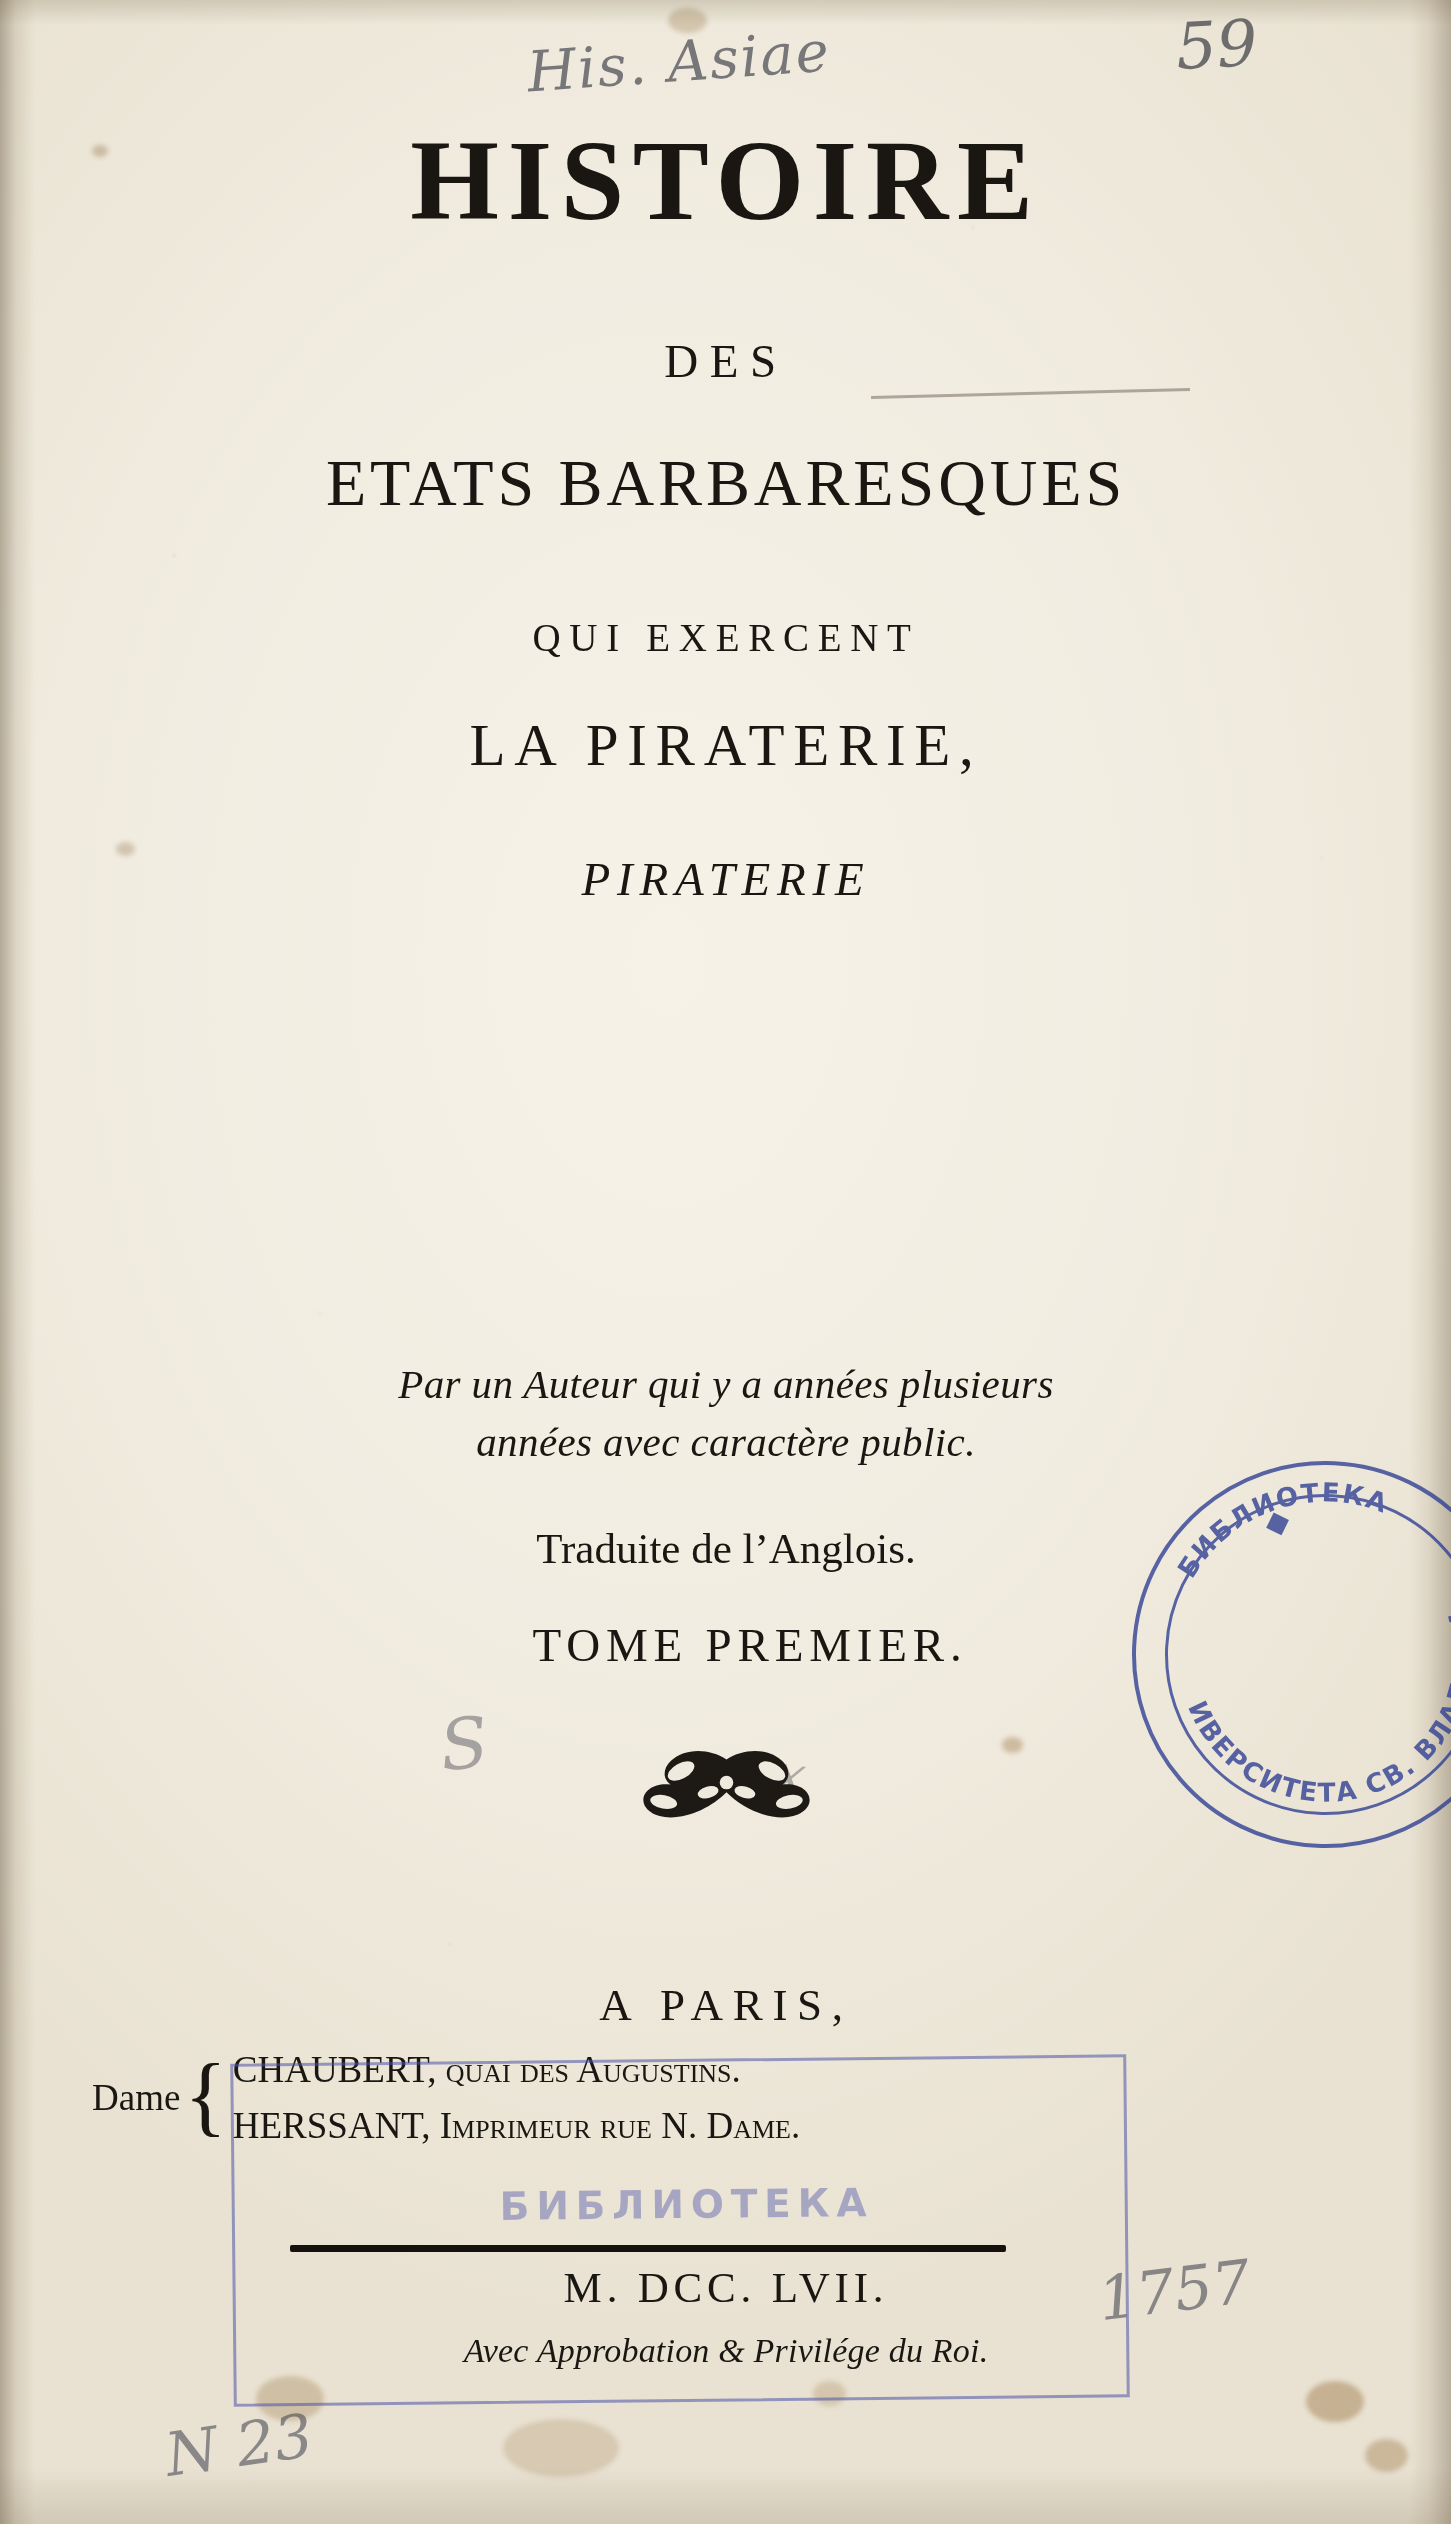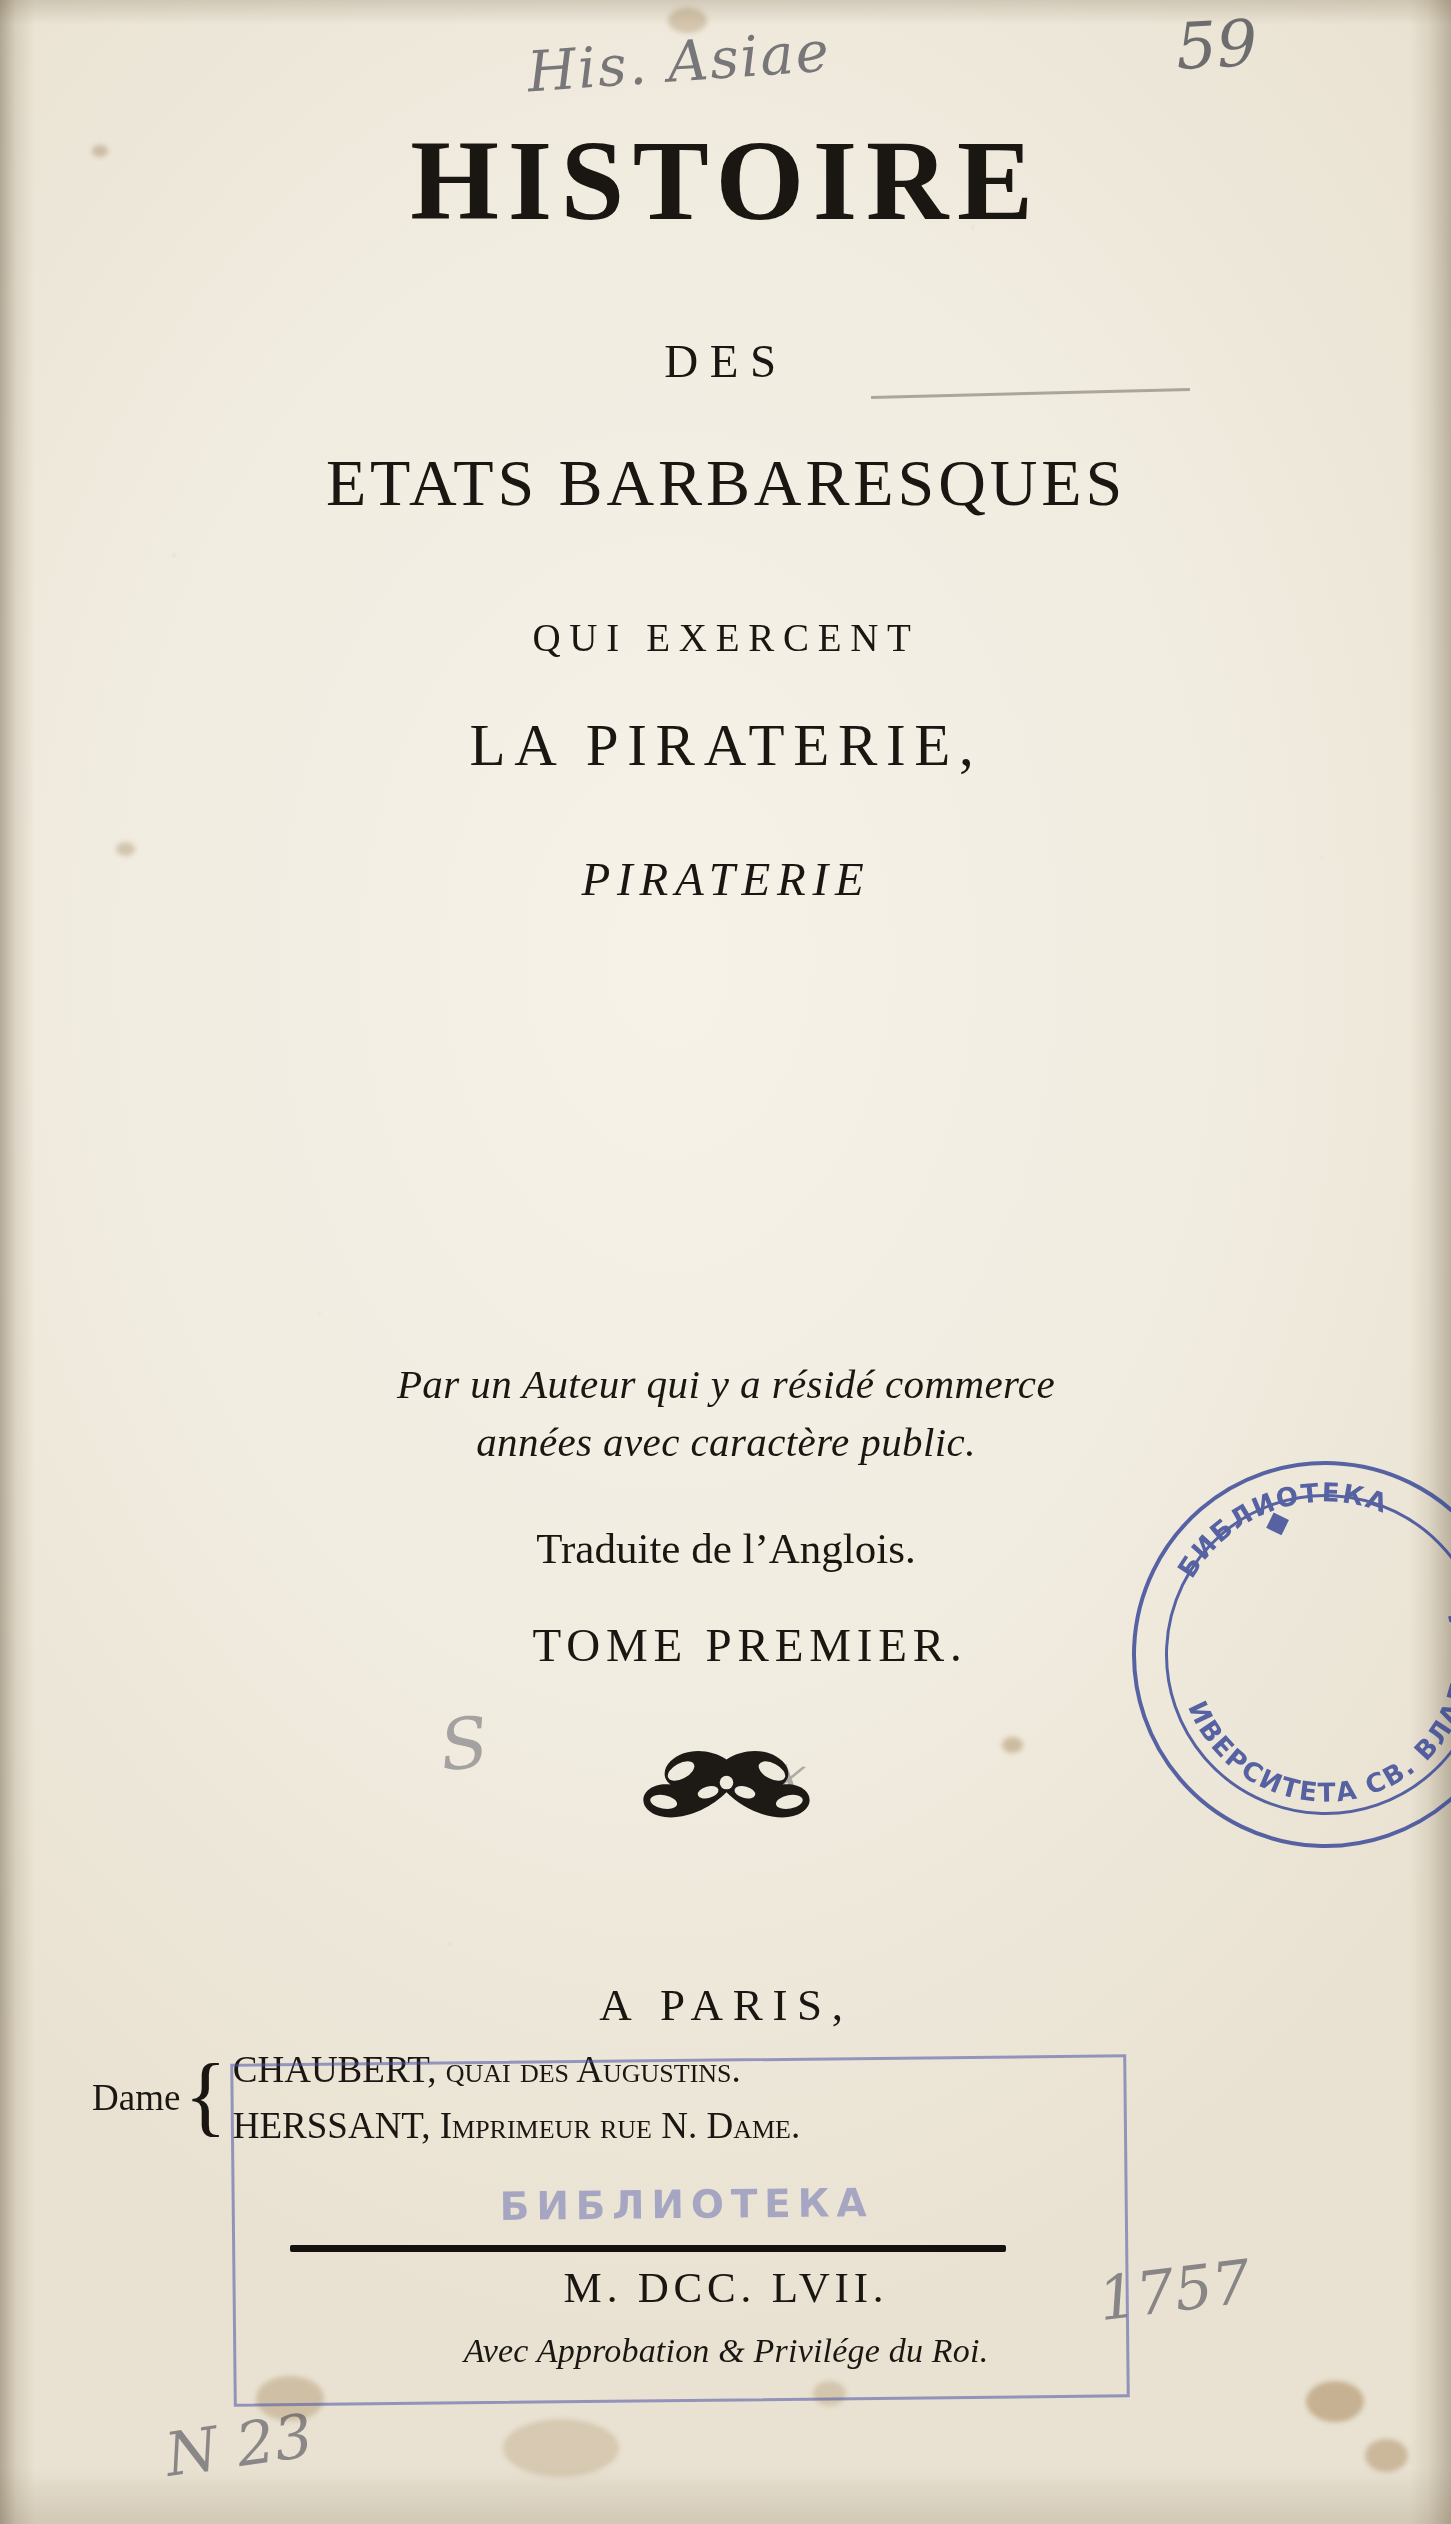--- a/index.html
+++ b/index.html
@@ -346,21 +346,21 @@
 
   <div class="desc">
     <span class="ln">L’Origine , les Révolutions, &amp; l’Etat</span>
     <span class="ln">présent des Royaumes d’Alger , de</span>
     <span class="ln">Tunis , de Tripoli &amp; de Maroc, avec</span>
     <span class="ln">leurs forces, leurs revenus, leur poli-</span>
     <span class="ln">tique, &amp; leur commerce.</span>
   </div>
 
   <div class="txt byline">
-    <div>Par un Auteur qui y a résidé commerce</div>
+    <div>Par un Auteur qui y a années plusieurs</div>
     <div>années avec caractère public.</div>
   </div>
 
   <div class="txt traduite">Traduite de l’Anglois.</div>
   <div class="txt tome">TOME PREMIER.</div>
 
   <div class="ms ms-s">S</div>
   <div class="ms ms-x">x</div>
 
   <div class="ornament">

